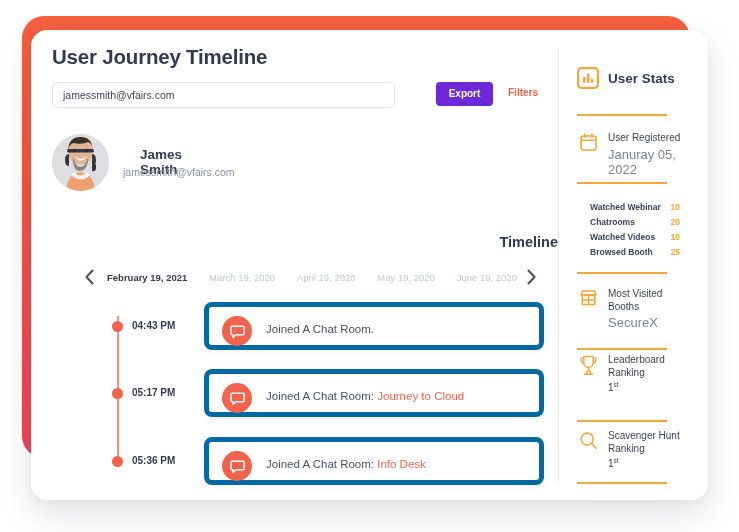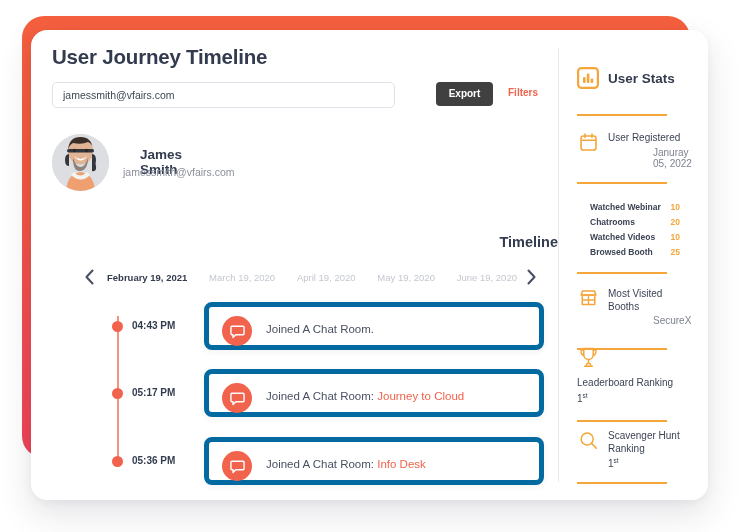--- a/index.html
+++ b/index.html
@@ -83,21 +83,21 @@
     padding: 0 10px;
     outline: none;
   }
 
   .export-btn {
     position: absolute;
     left: 384px;
     top: 0px;
     width: 57px;
     height: 24px;
-    background: #404040;
+    background: #6d28d9;
     border: none;
     border-radius: 4px;
     color: #ffffff;
     font-family: "Liberation Sans", sans-serif;
     font-size: 10px;
     font-weight: bold;
     cursor: pointer;
     line-height: 24px;
     text-align: center;
     padding: 0;
@@ -346,24 +346,23 @@
     padding-top: 1px;
   }
   .stat-body { flex: 1 1 auto; }
   .stat-label {
     font-size: 10px;
     font-weight: normal;
     color: #3c4354;
     line-height: 12.5px;
   }
   .stat-sub {
-    font-size: 10px;
+    font-size: 13px;
     color: #7d8391;
     margin-top: 2px;
-    margin-left: 45px;
   }
   .stat-rank {
     font-size: 10px;
     color: #3c4354;
     margin-top: 2px;
   }
   .stat-rank sup { font-size: 6.5px; }
 
   
   .metrics {
@@ -573,21 +572,21 @@
           </svg>
         </div>
         <div class="stat-body">
           <div class="stat-label">Most Visited Booths</div>
           <div class="stat-sub">SecureX</div>
         </div>
       </div>
 
       <div class="hr" style="top:318px;"></div>
 
-      <div class="stat-block" style="top:316px; width:112px;flex-direction:column;">
+      <div class="stat-block" style="top:324px; width:112px;">
         <div class="stat-icon">
           <svg width="19" height="21" viewBox="0 0 20 22">
             <path d="M5 1.5 H15 V8 a5 5 0 0 1 -10 0 Z" fill="none" stroke="#f4a63a" stroke-width="1.6" stroke-linejoin="round"></path>
             <path d="M5 3.2 H2.2 V5.2 a3.6 3.6 0 0 0 3.2 3.5" fill="none" stroke="#f4a63a" stroke-width="1.5"></path>
             <path d="M15 3.2 H17.8 V5.2 a3.6 3.6 0 0 1 -3.2 3.5" fill="none" stroke="#f4a63a" stroke-width="1.5"></path>
             <path d="M10 13 V17" stroke="#f4a63a" stroke-width="1.6"></path>
             <path d="M6 20.3 H14" stroke="#f4a63a" stroke-width="1.6" stroke-linecap="round"></path>
             <path d="M7.6 20.3 q0 -3.3 2.4 -3.3 t2.4 3.3" fill="none" stroke="#f4a63a" stroke-width="1.5"></path>
           </svg>
         </div>

